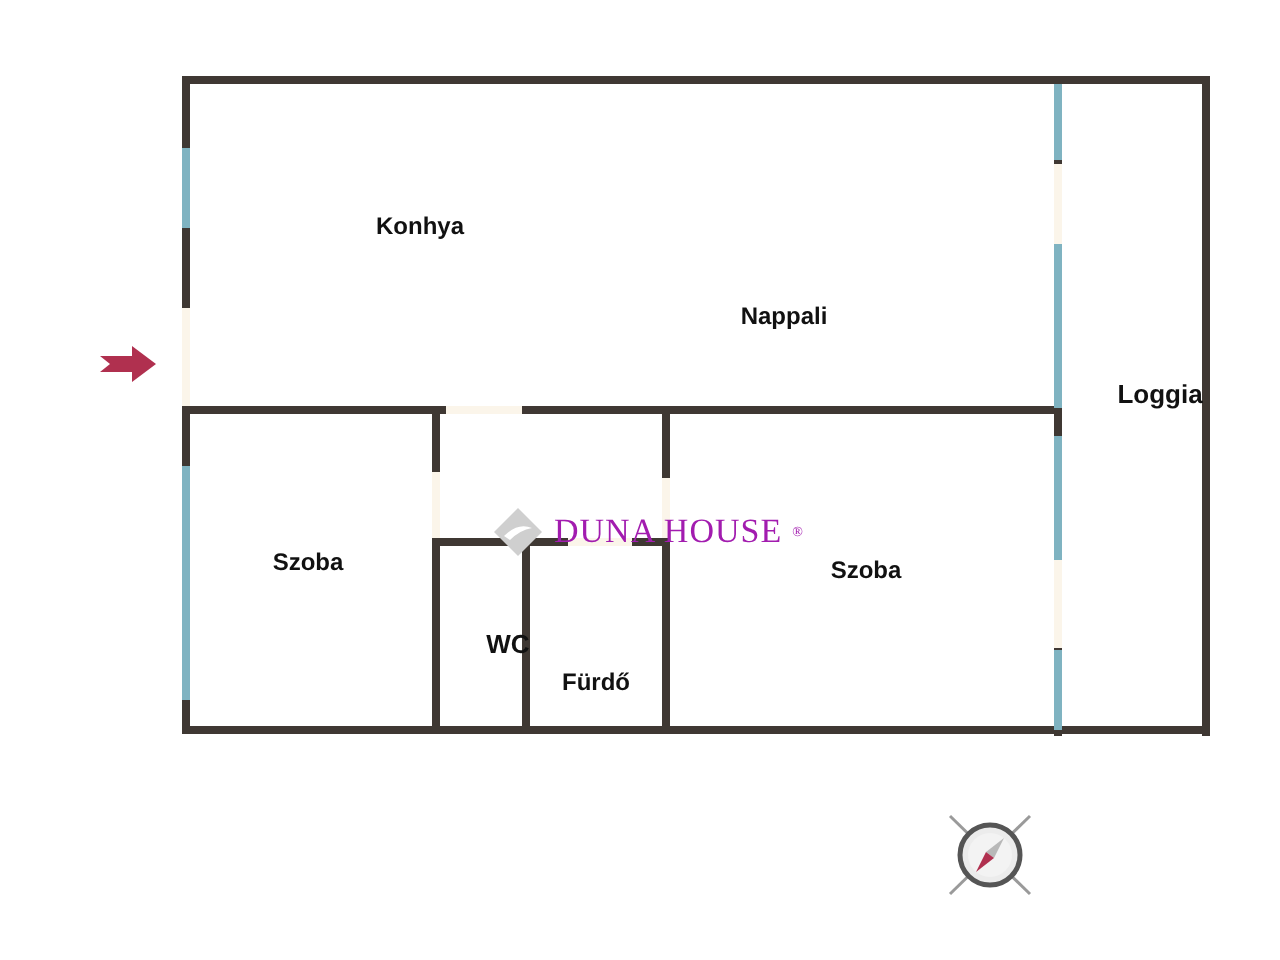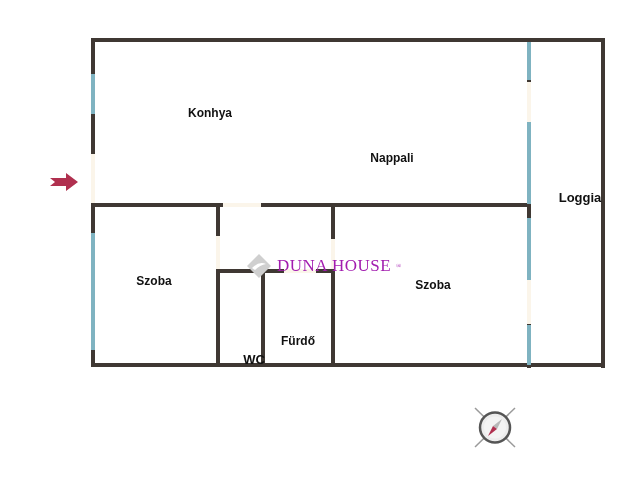--- a/index.html
+++ b/index.html
@@ -67,21 +67,21 @@
     </svg>
     <span>DUNA HOUSE</span>
       <sup>®</sup>
   </div>
 
   <div class="label" style="left:210px;top:113px;">Konhya</div>
   <div class="label" style="left:392px;top:118px;margin-top:40px;">Nappali</div>
   <div class="label small" style="left:566px;top:197px;">Loggia</div>
   <div class="label" style="left:154px;top:281px;">Szoba</div>
   <div class="label" style="left:433px;top:285px;">Szoba</div>
-  <div class="label small" style="left:240px;top:322px;margin-top:37px;">WC</div>
+  <div class="label small" style="left:240px;top:322px;">WC</div>
   <div class="label" style="left:298px;top:341px;">Fürdő</div>
 
 
   <svg class="abs" style="left:470px;top:405px;" width="50" height="45" viewBox="0 0 50 45">
     <line x1="5" y1="3" x2="45" y2="42" stroke="#9a9a9a" stroke-width="1.5"></line>
     <line x1="45" y1="3" x2="5" y2="42" stroke="#9a9a9a" stroke-width="1.5"></line>
     <circle cx="25" cy="22.5" r="15" fill="#ececec" stroke="#555" stroke-width="2.5"></circle>
     <circle cx="25" cy="22.5" r="11" fill="#f3f3f3"></circle>
     <path d="M32 14 L27 24 L23 21 Z" fill="#b8b8b8"></path>
     <path d="M18 31 L23 21 L27 24 Z" fill="#b0304f"></path>

